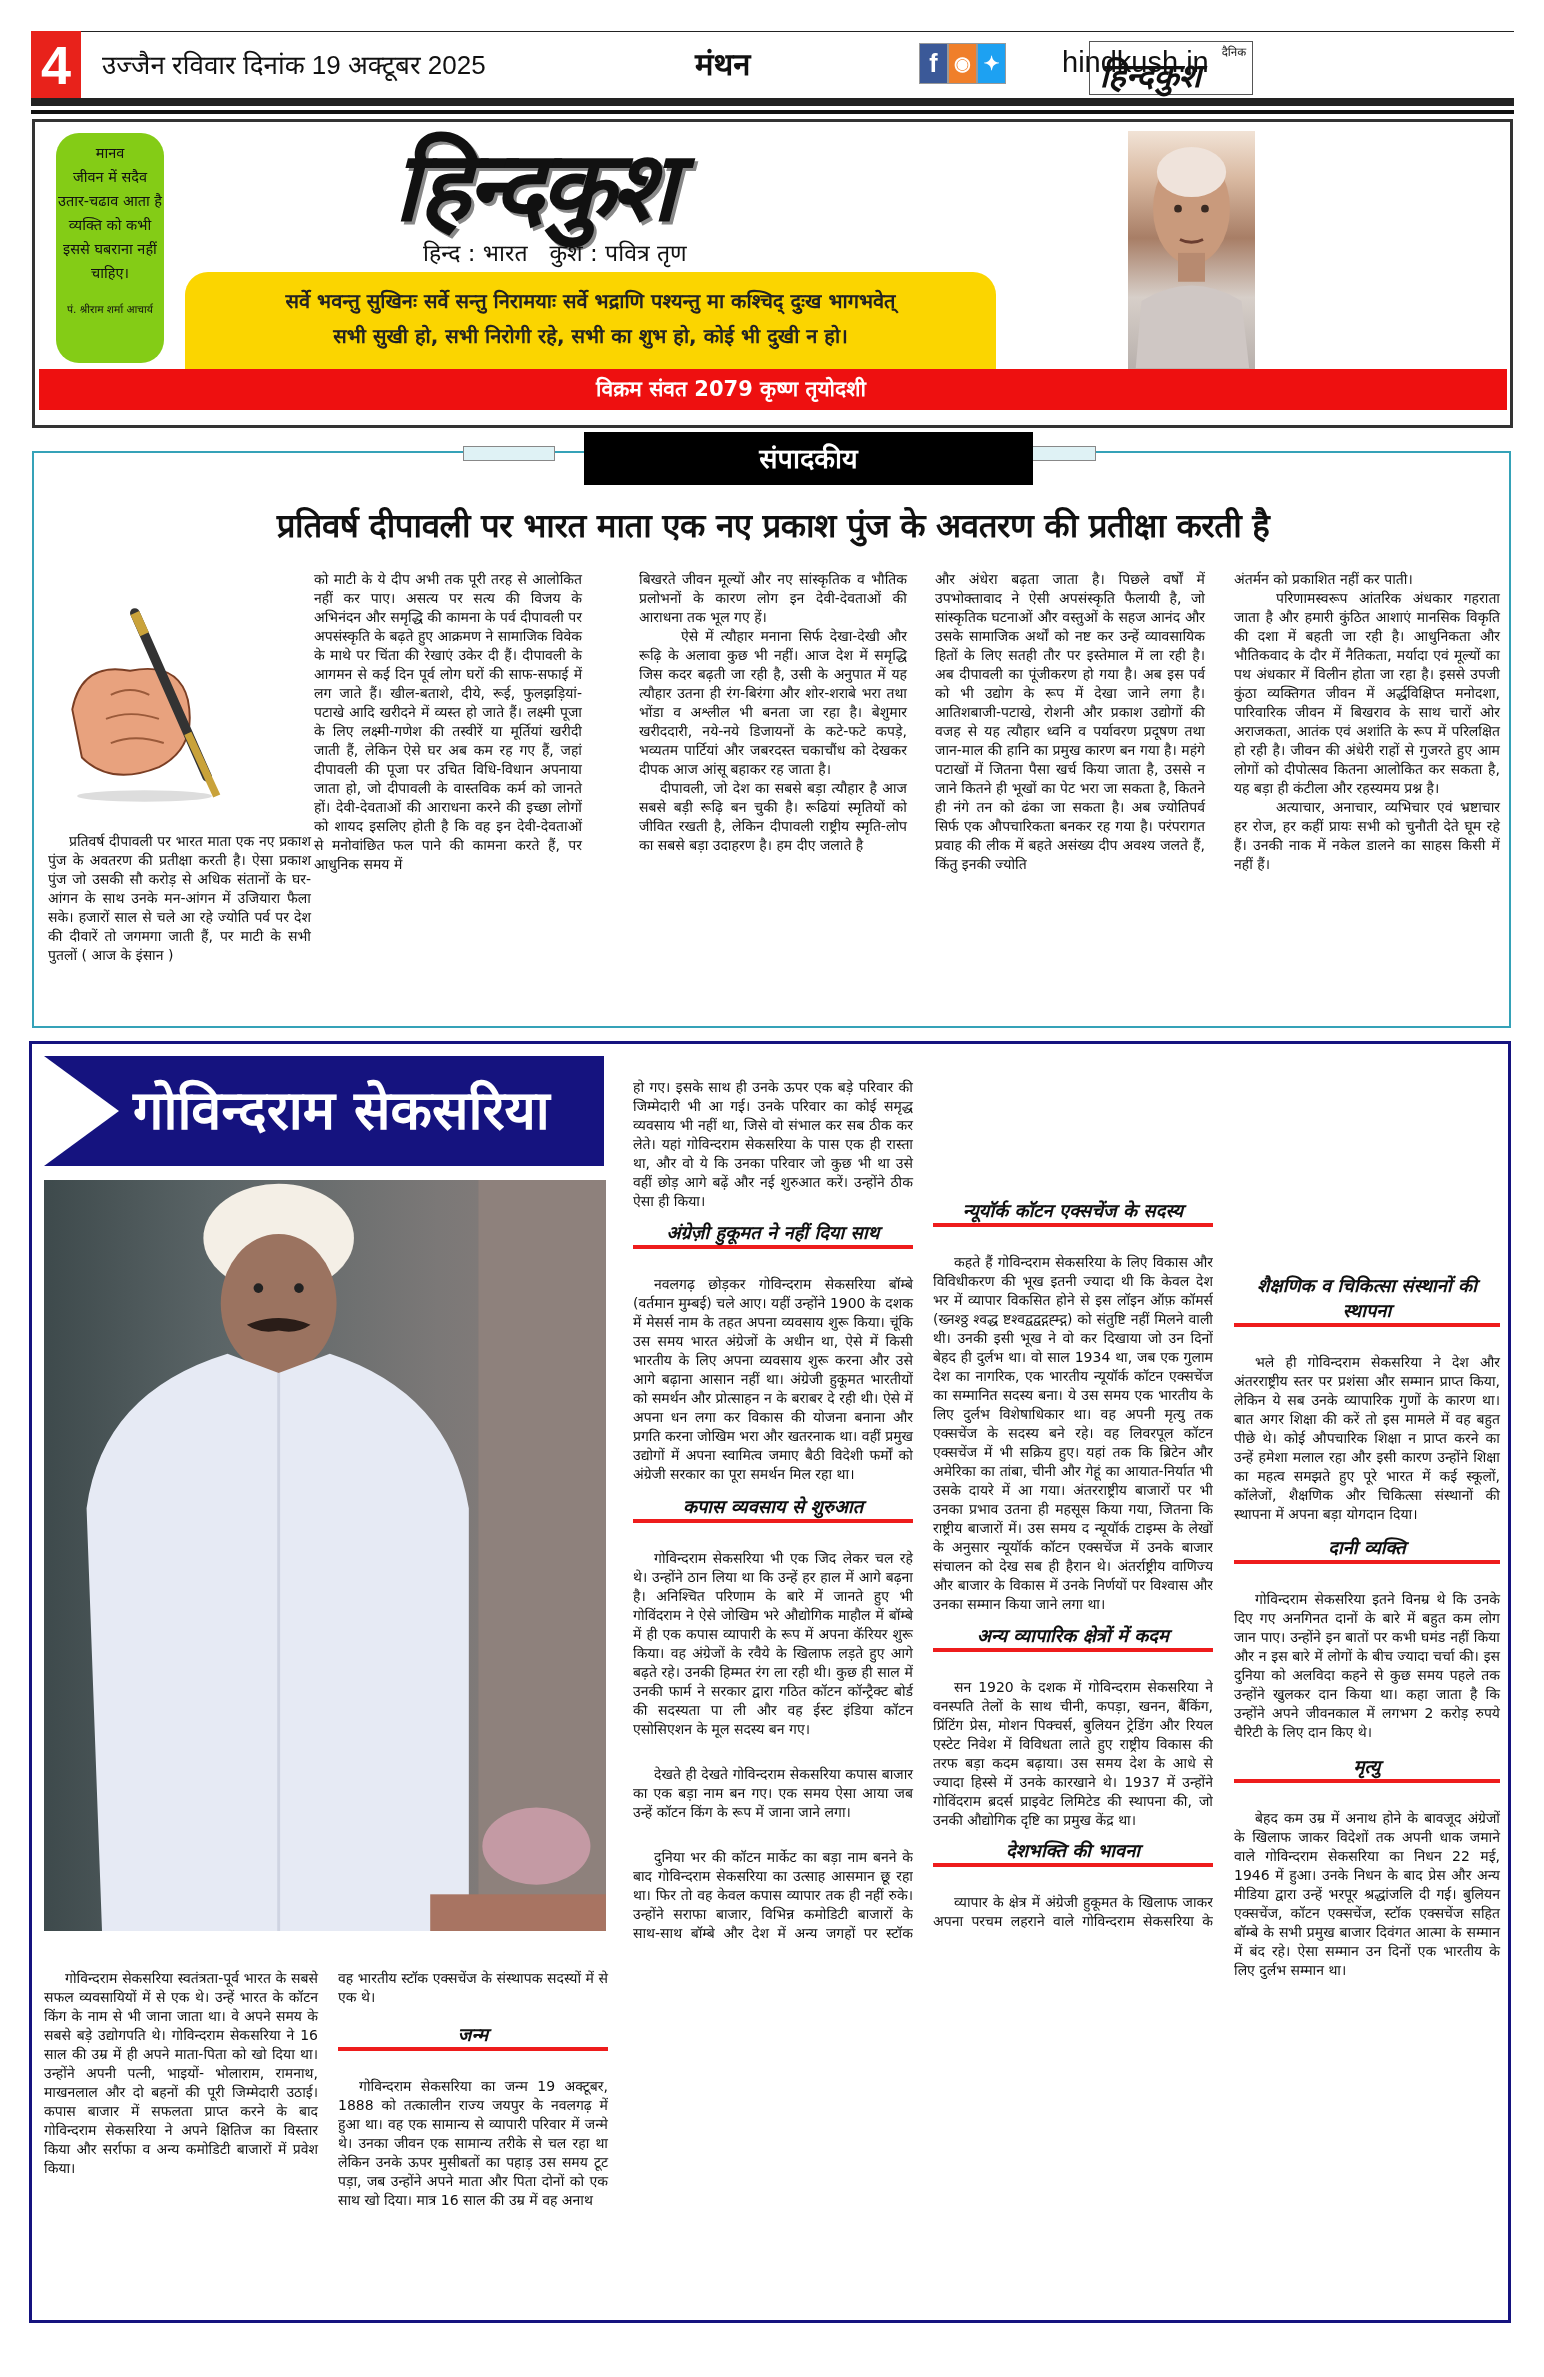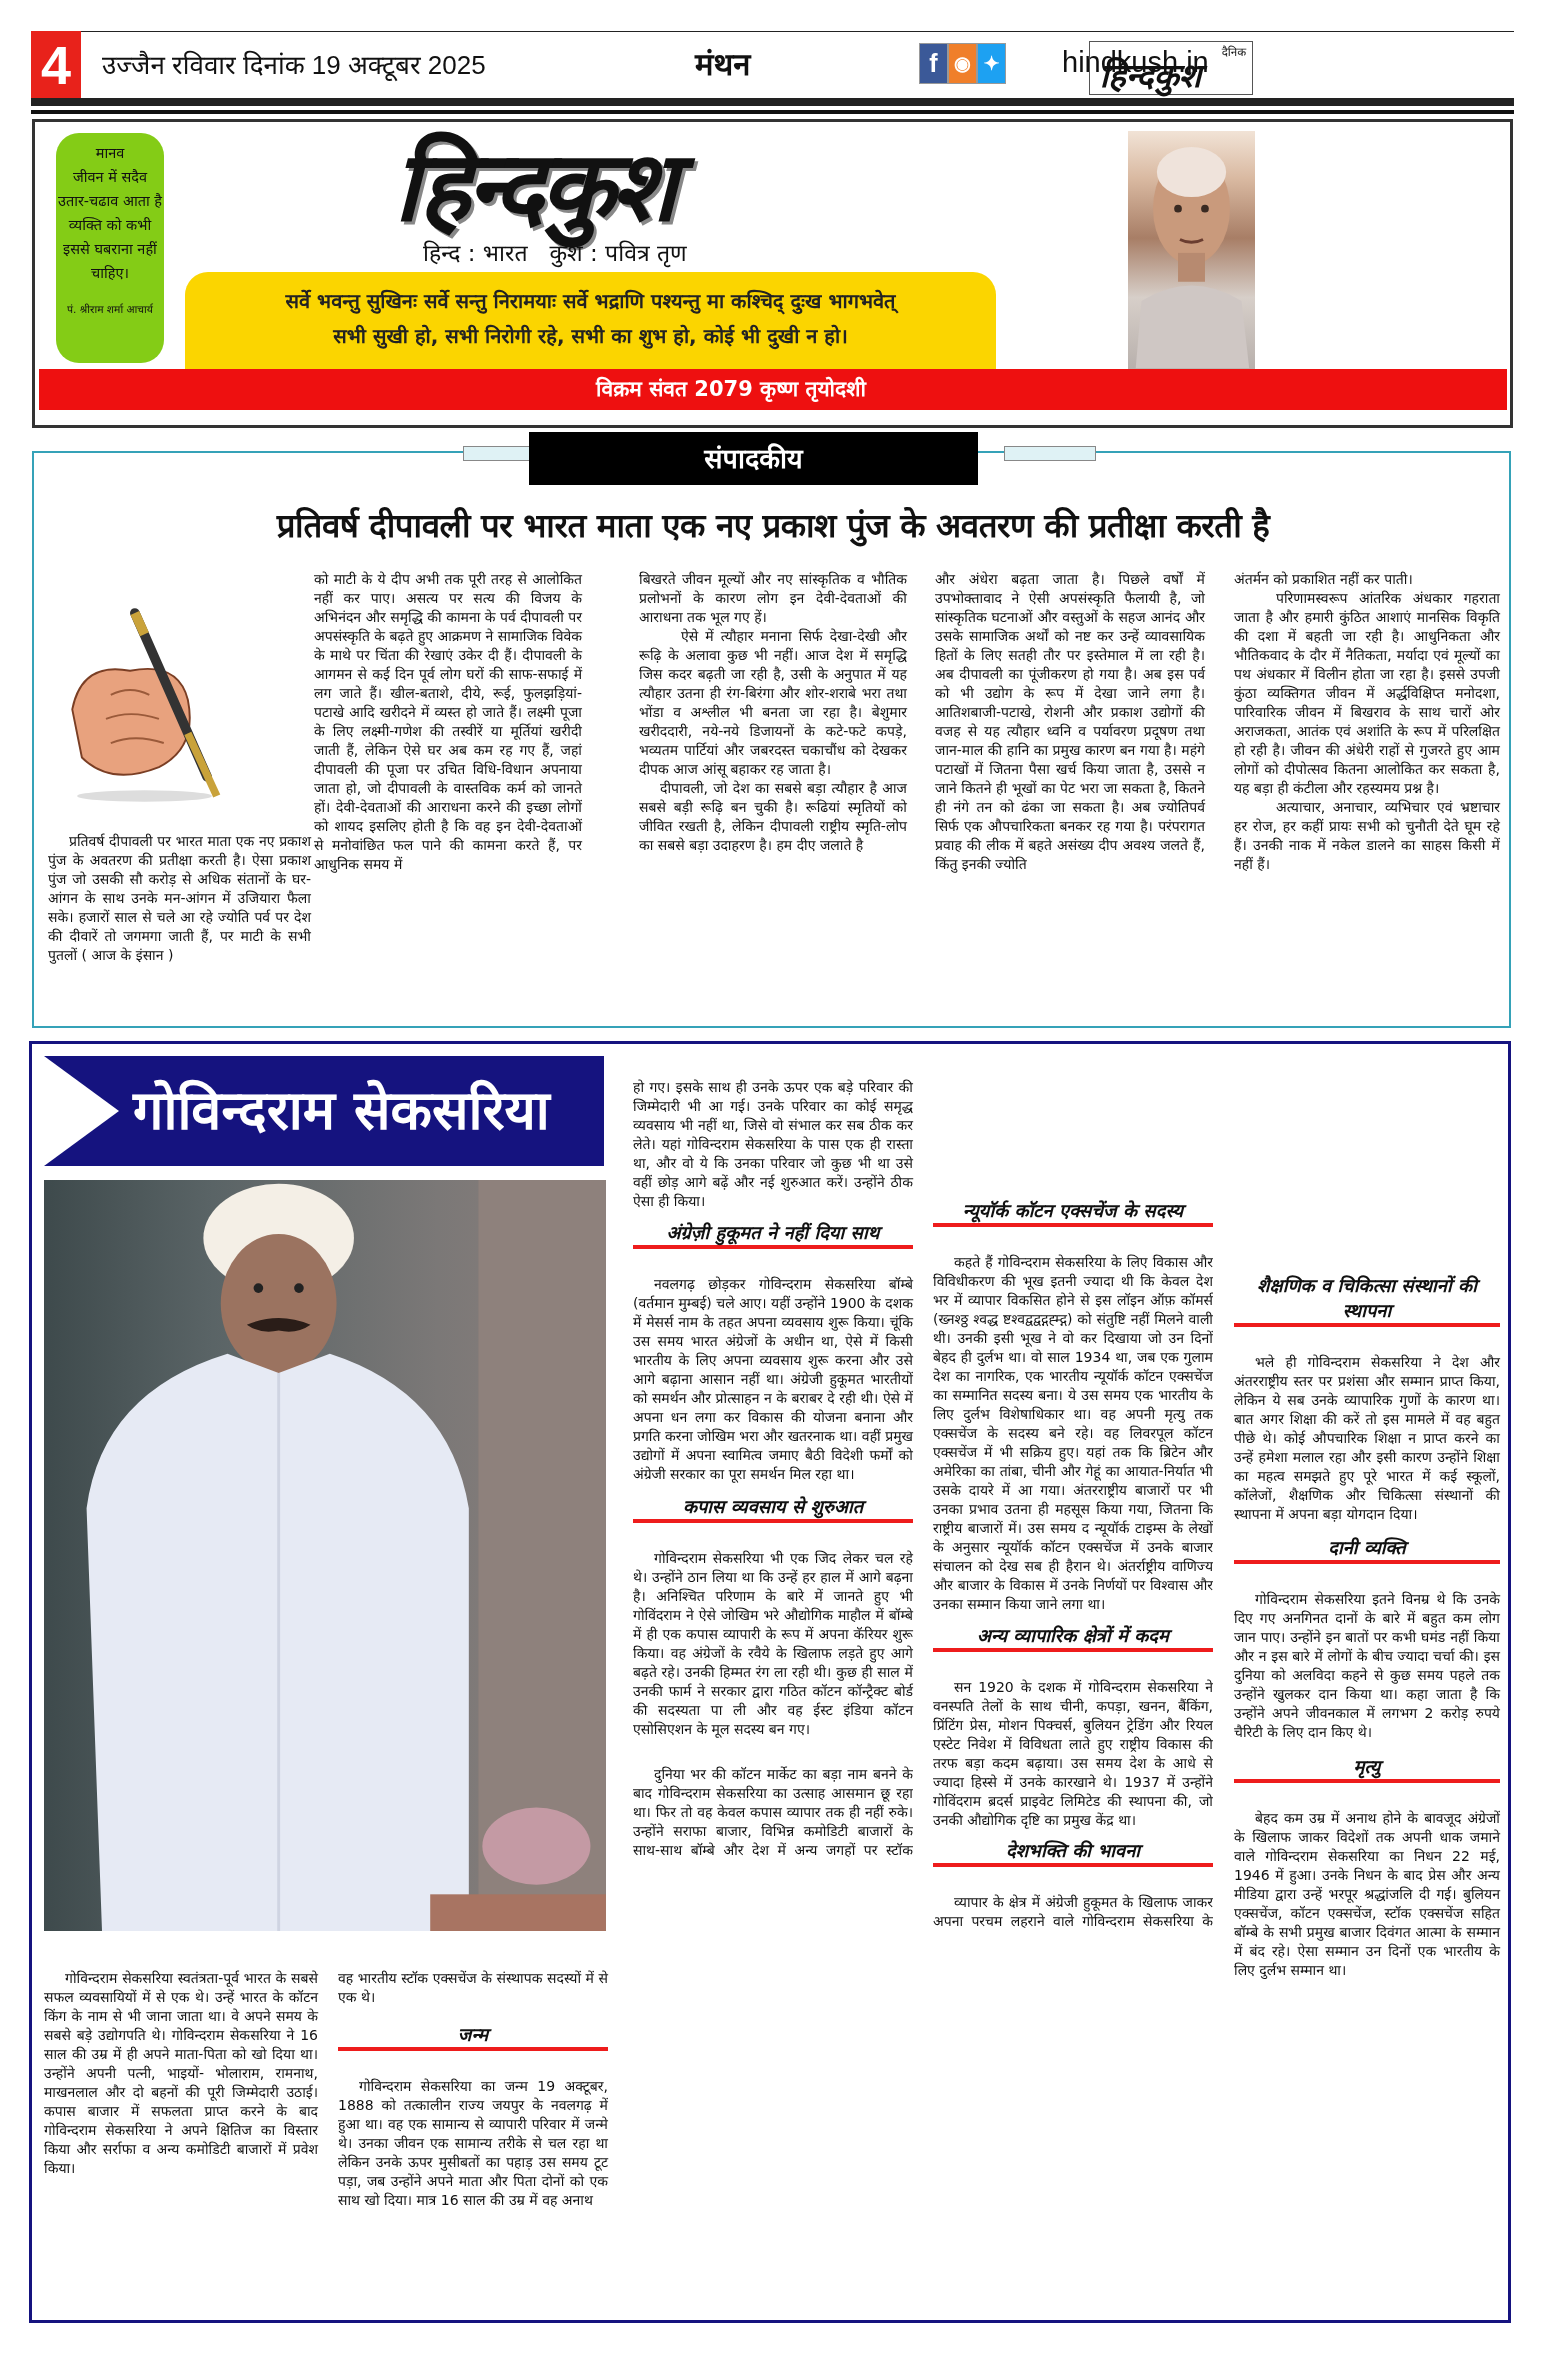--- a/index.html
+++ b/index.html
@@ -29,21 +29,21 @@
   #tagline { left: 423px; top: 236px; font: 23px "DejaVu Sans", sans-serif; }
   #yellowbar { left: 185px; top: 272px; width: 811px; height: 97px; background: #fbd500; border-radius: 23px 23px 0 0; text-align: center; padding-top: 11.6px; }
   #yellowbar .l1, #yellowbar .l2 { font: bold 20px "DejaVu Sans", sans-serif; color: #222; line-height: 35px; }
   #portrait { left: 1128px; top: 131px; width: 127px; height: 238px; background: linear-gradient(180deg,#f1e3d6 0%,#d9b9a1 20%,#a87e66 45%,#d7cfc9 70%,#b8b0ac 100%); }
   #redbar { left: 39px; top: 369px; width: 1468px; height: 41px; background: #ee1010; color: #fff; font: bold 21px "DejaVu Sans", sans-serif; text-align: center; line-height: 41px; padding-right: 84px; }
 
   
   #edbox { left: 32px; top: 451px; width: 1479px; height: 577px; border: 2.9px solid #35a2b8; }
   #edtabL { left: 463px; top: 446px; width: 92px; height: 15.4px; background: #dff2f5; border: 1px solid #888; }
   #edtabR { left: 1004px; top: 446px; width: 92px; height: 15.4px; background: #dff2f5; border: 1px solid #888; }
-  #edlabel { left: 529px; top: 432px; width: 449px; height: 53px; background: #000; color: #fff; font: bold 27px "DejaVu Sans", sans-serif; text-align: center; line-height: 53px; }
+  #edlabel { left: 584px; top: 432px; width: 449px; height: 53px; background: #000; color: #fff; font: bold 27px "DejaVu Sans", sans-serif; text-align: center; line-height: 53px; }
   #edhead { left: 39px; top: 502px; width: 1468px; font: bold 33px "DejaVu Sans", sans-serif; letter-spacing: -0.5px; text-align: center; }
   .col { position: absolute; font: 14px "DejaVu Sans", sans-serif; line-height: 19px; text-align: justify; }
   .col p { text-indent: 1.5em; }
   #penart { left: 53px; top: 603px; width: 183px; height: 203px; }
 
   
   #biobox { left: 29px; top: 1041px; width: 1482px; height: 1282px; border: 3.9px solid #15137f; }
   #biobanner { left: 44px; top: 1056px; width: 560px; height: 110px; background: #15137f; color: #fff; font: bold 54px "DejaVu Sans", sans-serif; line-height: 110px; padding-left: 89px; }
   #biotri { left: 44px; top: 1056px; width: 0; height: 0; border-top: 55px solid transparent; border-bottom: 55px solid transparent; border-left: 75px solid #fff; }
   #biophoto { left: 44px; top: 1180px; width: 562px; height: 751px; background: linear-gradient(90deg,#3e4a4c 0%,#5a6466 30%,#7b7877 70%,#8c807c 100%); overflow: hidden; }
@@ -164,20 +164,21 @@
   <div class="sub" style="position:relative;margin:13.5px 0 9.7px;">जन्म</div>
   <p>गोविन्दराम सेकसरिया का जन्म 19 अक्टूबर, 1888 को तत्कालीन राज्य जयपुर के नवलगढ़ में हुआ था। वह एक सामान्य से व्यापारी परिवार में जन्मे थे। उनका जीवन एक सामान्य तरीके से चल रहा था लेकिन उनके ऊपर मुसीबतों का पहाड़ उस समय टूट पड़ा, जब उन्होंने अपने माता और पिता दोनों को एक साथ खो दिया। मात्र 16 साल की उम्र में वह अनाथ</p>
 </div>
 
 <div class="bcol" style="left:633px;top:1052px;width:280px">
   <p style="text-indent:0">हो गए। इसके साथ ही उनके ऊपर एक बड़े परिवार की जिम्मेदारी भी आ गई। उनके परिवार का कोई समृद्ध व्यवसाय भी नहीं था, जिसे वो संभाल कर सब ठीक कर लेते। यहां गोविन्दराम सेकसरिया के पास एक ही रास्ता था, और वो ये कि उनका परिवार जो कुछ भी था उसे वहीं छोड़ आगे बढ़ें और नई शुरुआत करें। उन्होंने ठीक ऐसा ही किया।</p>
   <div class="sub" style="position:relative;margin:7.7px 0 7.7px;">अंग्रेज़ी हुकूमत ने नहीं दिया साथ</div>
   <p>नवलगढ़ छोड़कर गोविन्दराम सेकसरिया बॉम्बे (वर्तमान मुम्बई) चले आए। यहीं उन्होंने 1900 के दशक में मेसर्स नाम के तहत अपना व्यवसाय शुरू किया। चूंकि उस समय भारत अंग्रेजों के अधीन था, ऐसे में किसी भारतीय के लिए अपना व्यवसाय शुरू करना और उसे आगे बढ़ाना आसान नहीं था। अंग्रेजी हुकूमत भारतीयों को समर्थन और प्रोत्साहन न के बराबर दे रही थी। ऐसे में अपना धन लगा कर विकास की योजना बनाना और प्रगति करना जोखिम भरा और खतरनाक था। वहीं प्रमुख उद्योगों में अपना स्वामित्व जमाए बैठी विदेशी फर्मों को अंग्रेजी सरकार का पूरा समर्थन मिल रहा था।</p>
   <div class="sub" style="position:relative;margin:9.7px 0 5.8px;">कपास व्यवसाय से शुरुआत</div>
   <p>गोविन्दराम सेकसरिया भी एक जिद लेकर चल रहे थे। उन्होंने ठान लिया था कि उन्हें हर हाल में आगे बढ़ना है। अनिश्चित परिणाम के बारे में जानते हुए भी गोविंदराम ने ऐसे जोखिम भरे औद्योगिक माहौल में बॉम्बे में ही एक कपास व्यापारी के रूप में अपना कॅरियर शुरू किया। वह अंग्रेजों के रवैये के खिलाफ लड़ते हुए आगे बढ़ते रहे। उनकी हिम्मत रंग ला रही थी। कुछ ही साल में उनकी फार्म ने सरकार द्वारा गठित कॉटन कॉन्ट्रैक्ट बोर्ड की सदस्यता पा ली और वह ईस्ट इंडिया कॉटन एसोसिएशन के मूल सदस्य बन गए।</p>
+  <p>देखते ही देखते गोविन्दराम सेकसरिया कपास बाजार का एक बड़ा नाम बन गए। एक समय ऐसा आया जब उन्हें कॉटन किंग के रूप में जाना जाने लगा।</p>
   <p style="height:93px;overflow:hidden">दुनिया भर की कॉटन मार्केट का बड़ा नाम बनने के बाद गोविन्दराम सेकसरिया का उत्साह आसमान छू रहा था। फिर तो वह केवल कपास व्यापार तक ही नहीं रुके। उन्होंने सराफा बाजार, विभिन्न कमोडिटी बाजारों के साथ-साथ बॉम्बे और देश में अन्य जगहों पर स्टॉक एक्सचेंजों में प्रवेश किया। उनकी फर्म मारवाड़ी चैंबर्स ऑफ कॉमर्स, बॉम्बे बुलियन एक्सचेंज, बॉम्बे सीड्स ब्रोकर्स एसोसिएशन और इंडियन मर्चेंट्स चैंबर की एक सम्मानित सदस्य बन गई।</p>
 </div>
 
 <div class="bcol" style="left:933px;top:1052px;width:280px;height:1261px;overflow:hidden">
   <div class="sub" style="position:relative;margin:145px 0 5.8px;">न्यूयॉर्क कॉटन एक्सचेंज के सदस्य</div>
   <p>कहते हैं गोविन्दराम सेकसरिया के लिए विकास और विविधीकरण की भूख इतनी ज्यादा थी कि केवल देश भर में व्यापार विकसित होने से इस लॉइन ऑफ़ कॉमर्स (ख्नश्ठ्ठ श्वद्ध ष्टश्वद्वद्वद्गह्म्द्ग) को संतुष्टि नहीं मिलने वाली थी। उनकी इसी भूख ने वो कर दिखाया जो उन दिनों बेहद ही दुर्लभ था। वो साल 1934 था, जब एक गुलाम देश का नागरिक, एक भारतीय न्यूयॉर्क कॉटन एक्सचेंज का सम्मानित सदस्य बना। ये उस समय एक भारतीय के लिए दुर्लभ विशेषाधिकार था। वह अपनी मृत्यु तक एक्सचेंज के सदस्य बने रहे। वह लिवरपूल कॉटन एक्सचेंज में भी सक्रिय हुए। यहां तक कि ब्रिटेन और अमेरिका का तांबा, चीनी और गेहूं का आयात-निर्यात भी उसके दायरे में आ गया। अंतरराष्ट्रीय बाजारों पर भी उनका प्रभाव उतना ही महसूस किया गया, जितना कि राष्ट्रीय बाजारों में। उस समय द न्यूयॉर्क टाइम्स के लेखों के अनुसार न्यूयॉर्क कॉटन एक्सचेंज में उनके बाजार संचालन को देख सब ही हैरान थे। अंतर्राष्ट्रीय वाणिज्य और बाजार के विकास में उनके निर्णयों पर विश्वास और उनका सम्मान किया जाने लगा था।</p>
   <div class="sub" style="position:relative;margin:7.7px 0 5.8px;">अन्य व्यापारिक क्षेत्रों में कदम</div>
   <p>सन 1920 के दशक में गोविन्दराम सेकसरिया ने वनस्पति तेलों के साथ चीनी, कपड़ा, खनन, बैंकिंग, प्रिंटिंग प्रेस, मोशन पिक्चर्स, बुलियन ट्रेडिंग और रियल एस्टेट निवेश में विविधता लाते हुए राष्ट्रीय विकास की तरफ बड़ा कदम बढ़ाया। उस समय देश के आधे से ज्यादा हिस्से में उनके कारखाने थे। 1937 में उन्होंने गोविंदराम ब्रदर्स प्राइवेट लिमिटेड की स्थापना की, जो उनकी औद्योगिक दृष्टि का प्रमुख केंद्र था।</p>
   <div class="sub" style="position:relative;margin:7.7px 0 5.8px;">देशभक्ति की भावना</div>
   <p style="height:39px;overflow:hidden">व्यापार के क्षेत्र में अंग्रेजी हुकूमत के खिलाफ जाकर अपना परचम लहराने वाले गोविन्दराम सेकसरिया के अंदर देशभक्ति की भावना भी खूब थी। हालांकि प्रत्यक्ष रूप से उन्होंने कभी भी कभी भी इस भावना को सार्वजनिक नहीं किया लेकिन स्वतंत्रता आंदोलन में उनका बड़ा योगदान रहा। दुर्लभ विशेष अवसरों को छोड़कर वह जनता की नज़रों से दूर रहे। 1940 में उन्होंने अपने पूना बंगले में स्वतंत्रता के लिए लड़ रहे सदस्यों की मेजबानी की। वहीं उन्होंने बंबई में नेताजी सुभाष चंद्र बोस के साथ मंच भी साझा किया।</p>

